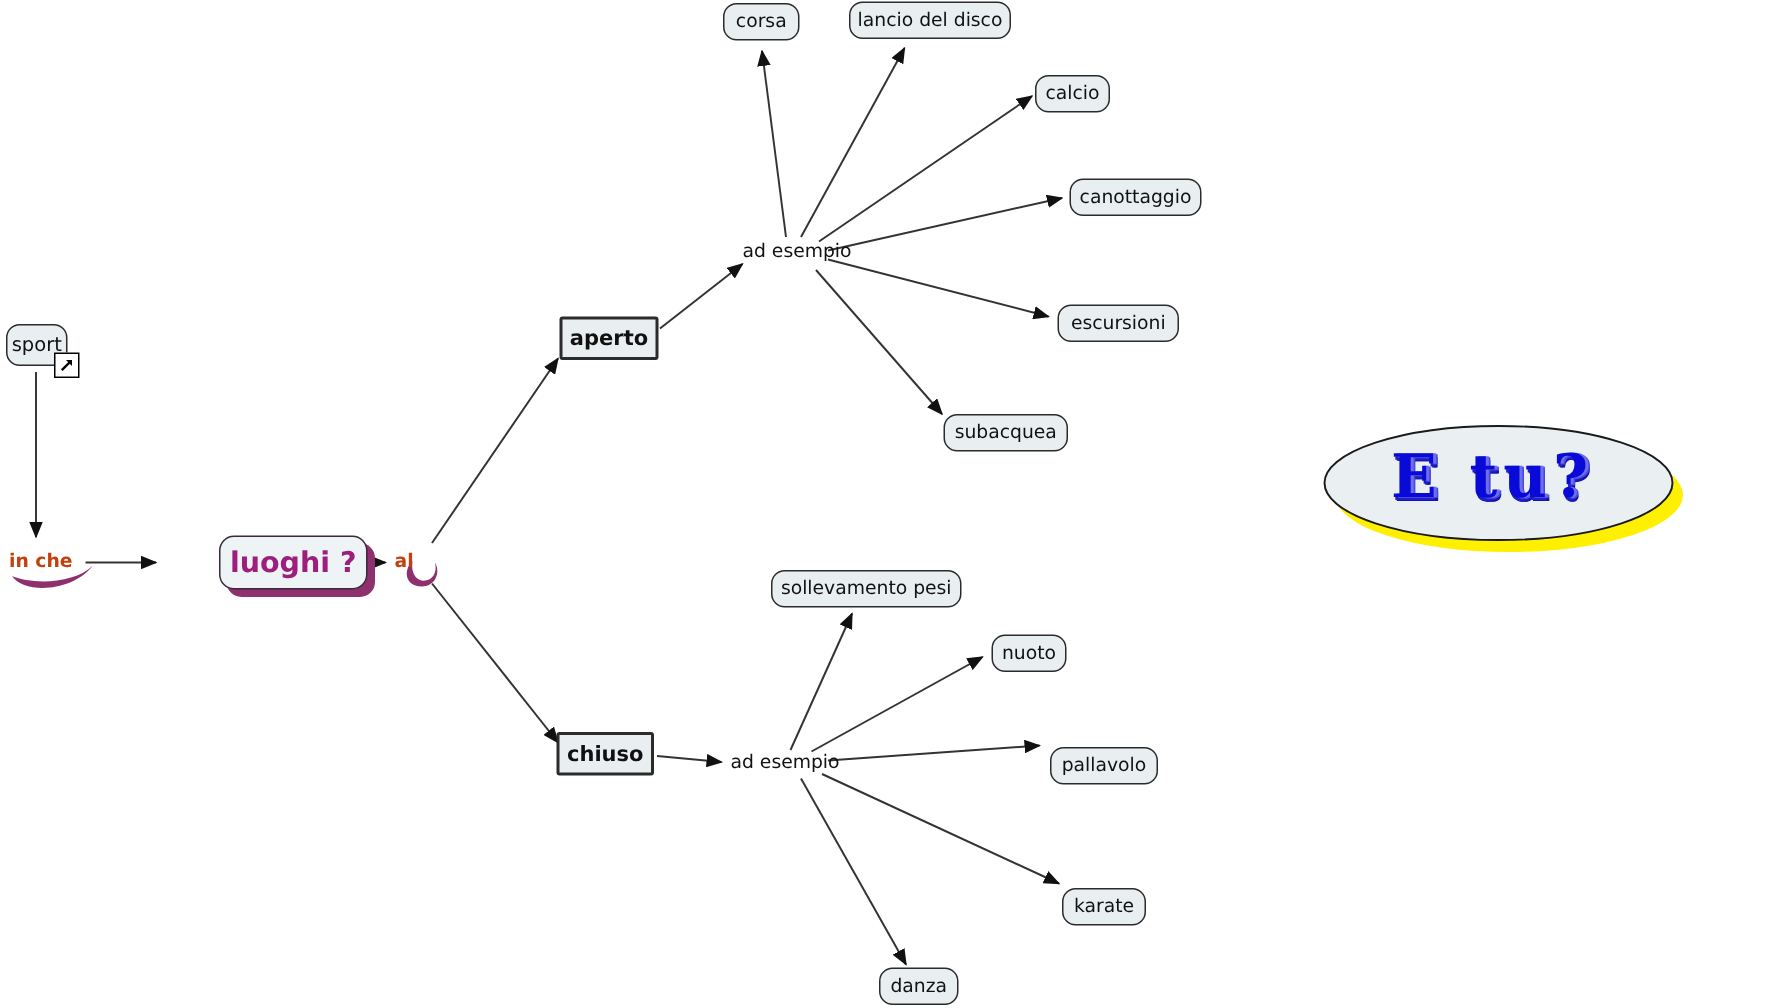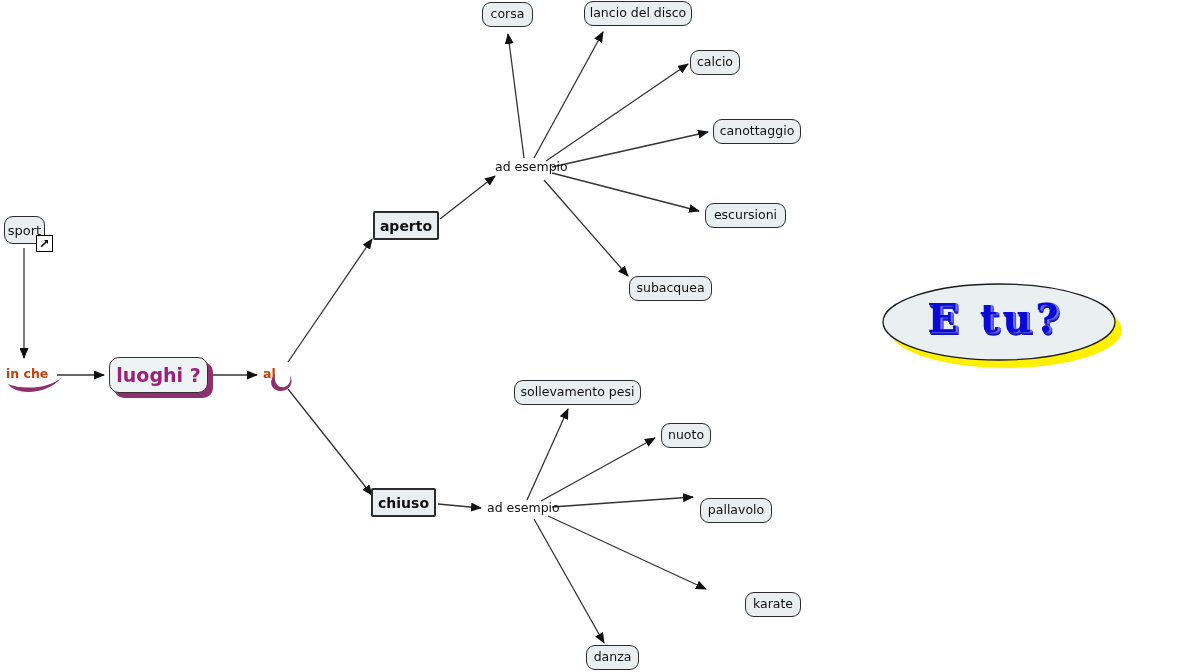--- a/index.html
+++ b/index.html
@@ -45,21 +45,21 @@
   
   .qnode{
     position:absolute;box-sizing:border-box;
     background:#eef3f5;
     border:1.5px solid #3a2a3a;
     border-radius:10px;
     box-shadow:5px 5px 0 0 #8e2f6e;
     color:#9c1f7d;
     font-weight:bold;font-size:19px;
     display:flex;align-items:center;justify-content:center;
-    white-space:nowrap;padding:0 6px;
+    white-space:nowrap;padding:0 6px;margin-left:37px;
   }
 
   
   .rel{
     position:absolute;
     font-size:12.5px;color:#111111;white-space:nowrap;
     line-height:1;
   }
 
   
@@ -184,21 +184,21 @@
     <span>ad esempio</span>
   </div>
 
   <div class="rel" style="left:487px;top:502px;">
     <span>ad esempio</span>
   </div>
 
   <div class="node" style="left:482px;top:2px;width:51px;height:25px;">
     <span>corsa</span>
   </div>
-  <div class="node" style="left:584px;top:1px;width:108px;height:25px;">
+  <div class="node" style="left:566px;top:1px;width:108px;height:25px;">
     <span>lancio del disco</span>
   </div>
   <div class="node" style="left:690px;top:50px;width:50px;height:25px;">
     <span>calcio</span>
   </div>
   <div class="node" style="left:713px;top:119px;width:88px;height:25px;">
     <span>canottaggio</span>
   </div>
   <div class="node" style="left:705px;top:203px;width:81px;height:25px;">
     <span>escursioni</span>
@@ -209,21 +209,21 @@
 
   <div class="node" style="left:514px;top:380px;width:127px;height:25px;">
     <span>sollevamento pesi</span>
   </div>
   <div class="node" style="left:661px;top:423px;width:50px;height:25px;">
     <span>nuoto</span>
   </div>
   <div class="node" style="left:700px;top:498px;width:72px;height:25px;">
     <span>pallavolo</span>
   </div>
-  <div class="node" style="left:708px;top:592px;width:56px;height:25px;margin-left:37px;">
+  <div class="node" style="left:708px;top:592px;width:56px;height:25px;">
     <span>karate</span>
   </div>
   <div class="node" style="left:586px;top:645px;width:53px;height:25px;">
     <span>danza</span>
   </div>
 
   <div class="ellipse-callout" style="left:878px;top:278px;width:248px;height:94px;">
     <svg width="248" height="94" viewBox="0 0 248 94" xmlns="http://www.w3.org/2000/svg">
       <ellipse cx="128" cy="52" rx="116" ry="38" fill="#ffef00"></ellipse>
       <ellipse cx="121" cy="44" rx="116" ry="38" fill="#eaf0f2" stroke="#1a1a1a" stroke-width="1.3"></ellipse>

